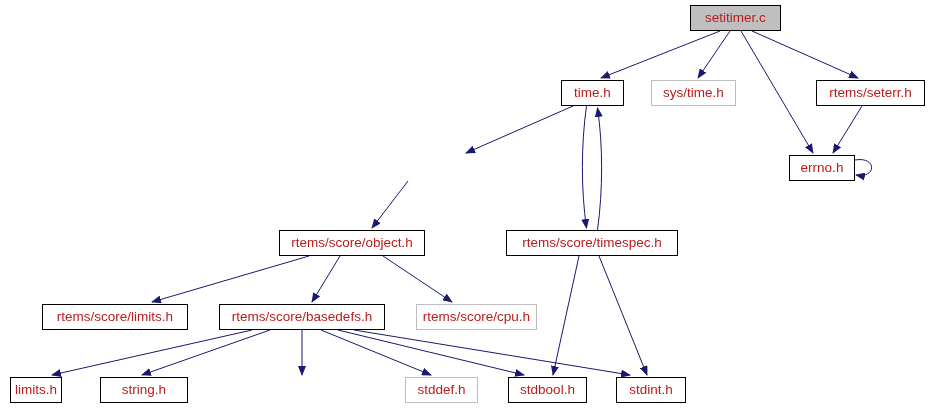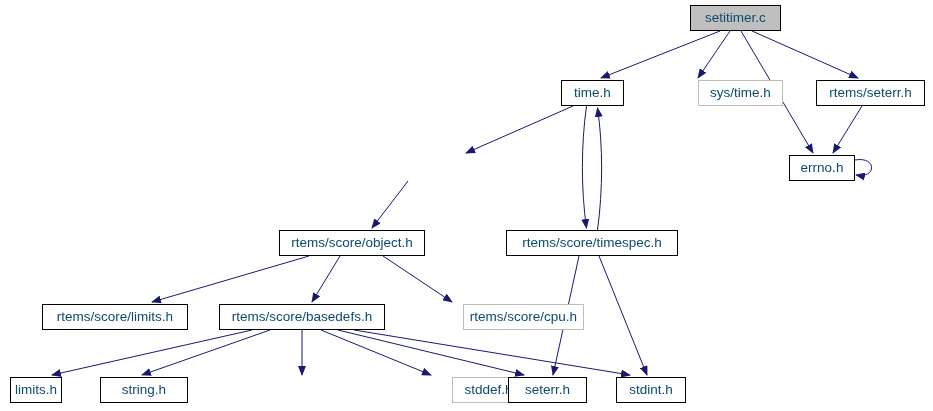--- a/index.html
+++ b/index.html
@@ -26,33 +26,32 @@
     stroke: #191970;
     stroke-width: 1;
     fill: none;
   }
   .node {
     position: absolute;
     box-sizing: border-box;
     height: 26px;
     background: #ffffff;
     border: 1px solid #000000;
-    color: #0c4a6e;
+    color: #b91c1c;
     font-size: 13.5px;
     line-height: 24px;
     text-align: center;
     white-space: nowrap;
   }
   .node.root-filled {
     background: #bfbfbf;
     border-color: #000000;
   }
   .node.external {
     border-color: #bdbdbd;
-    margin-left: 47px;
   }
 </style>
 </head>
 <body>
 
 <div class="graph-canvas">
 
   <svg class="edges-svg" width="933" height="411" viewBox="0 0 933 411" xmlns="http://www.w3.org/2000/svg">
     <defs>
       <marker id="arrowhead" markerUnits="userSpaceOnUse" markerWidth="10" markerHeight="8" refX="9" refY="4" orient="auto">
@@ -111,17 +110,17 @@
 
   <div class="node external" style="left:416px; top:304px; width:121px">rtems/score/cpu.h</div>
 
   <div class="node" style="left:10px; top:377px; width:52px">limits.h</div>
 
   <div class="node" style="left:100px; top:377px; width:88px">string.h</div>
 
 
   <div class="node external" style="left:405px; top:377px; width:73px">stddef.h</div>
 
-  <div class="node" style="left:508px; top:377px; width:79px">seterr.h</div>
+  <div class="node" style="left:508px; top:377px; width:79px">stdbool.h</div>
 
   <div class="node" style="left:616px; top:377px; width:70px">stdint.h</div>
 
 </div>
 
 </body></html>

